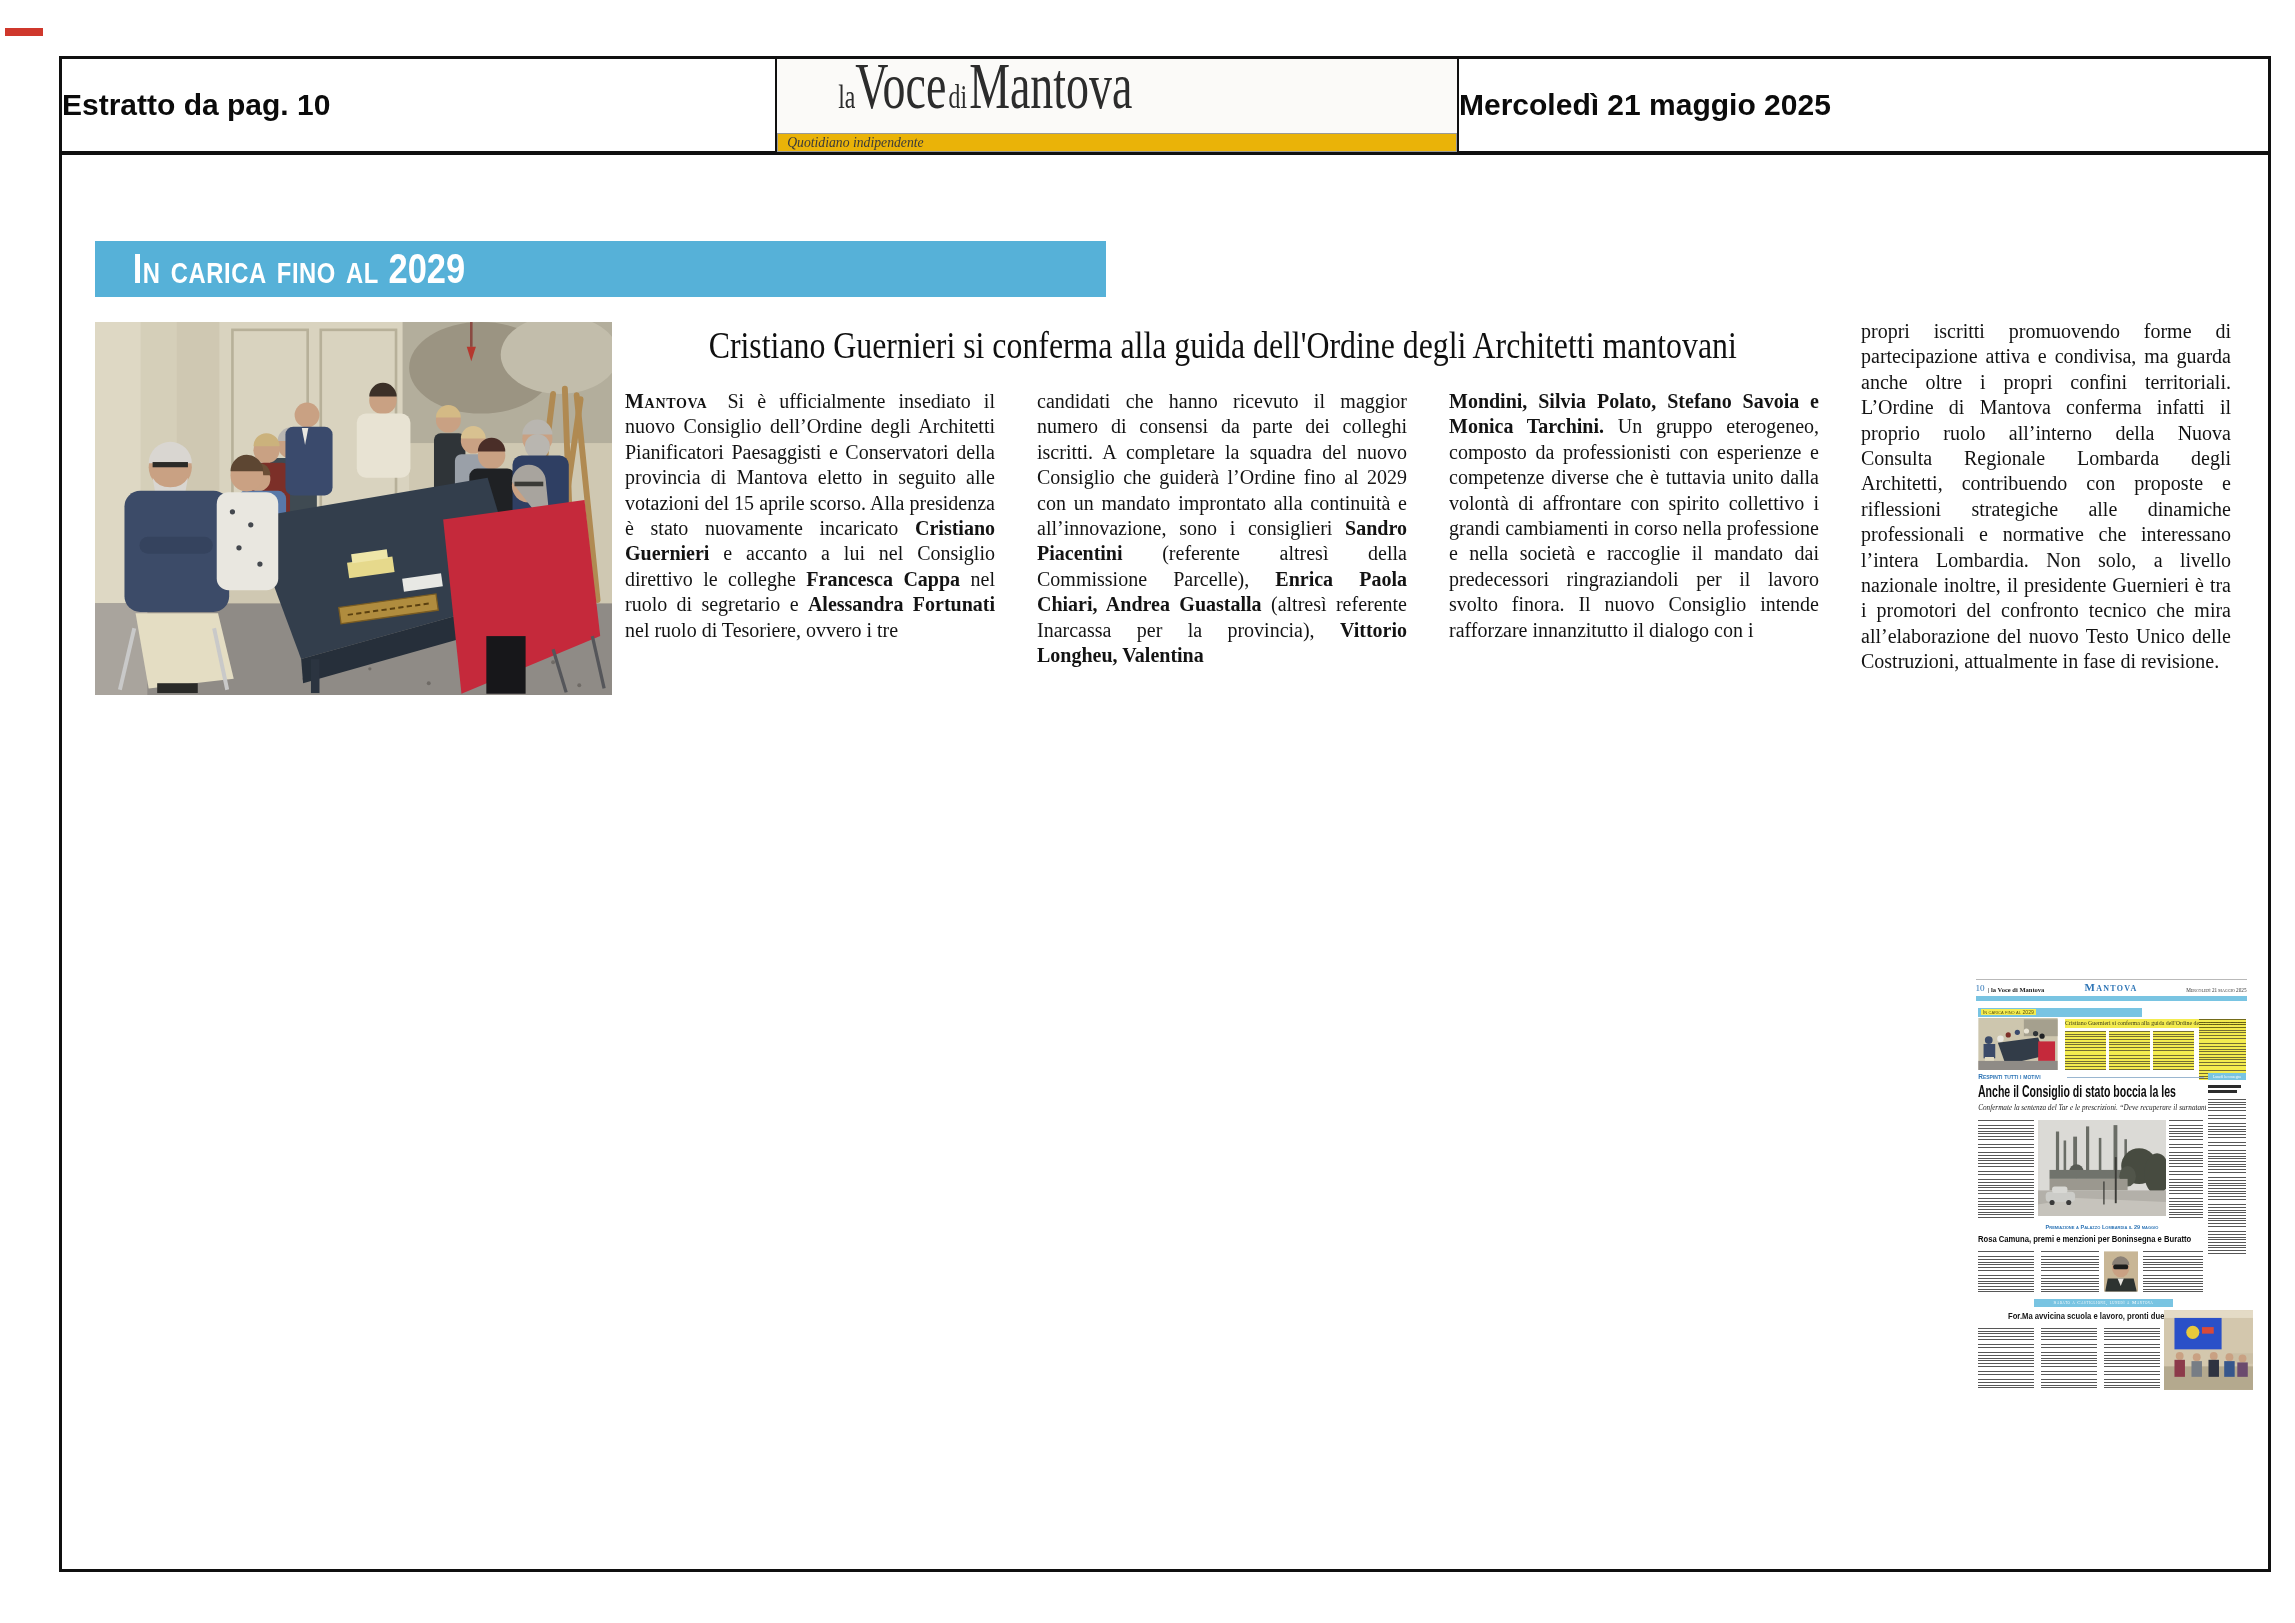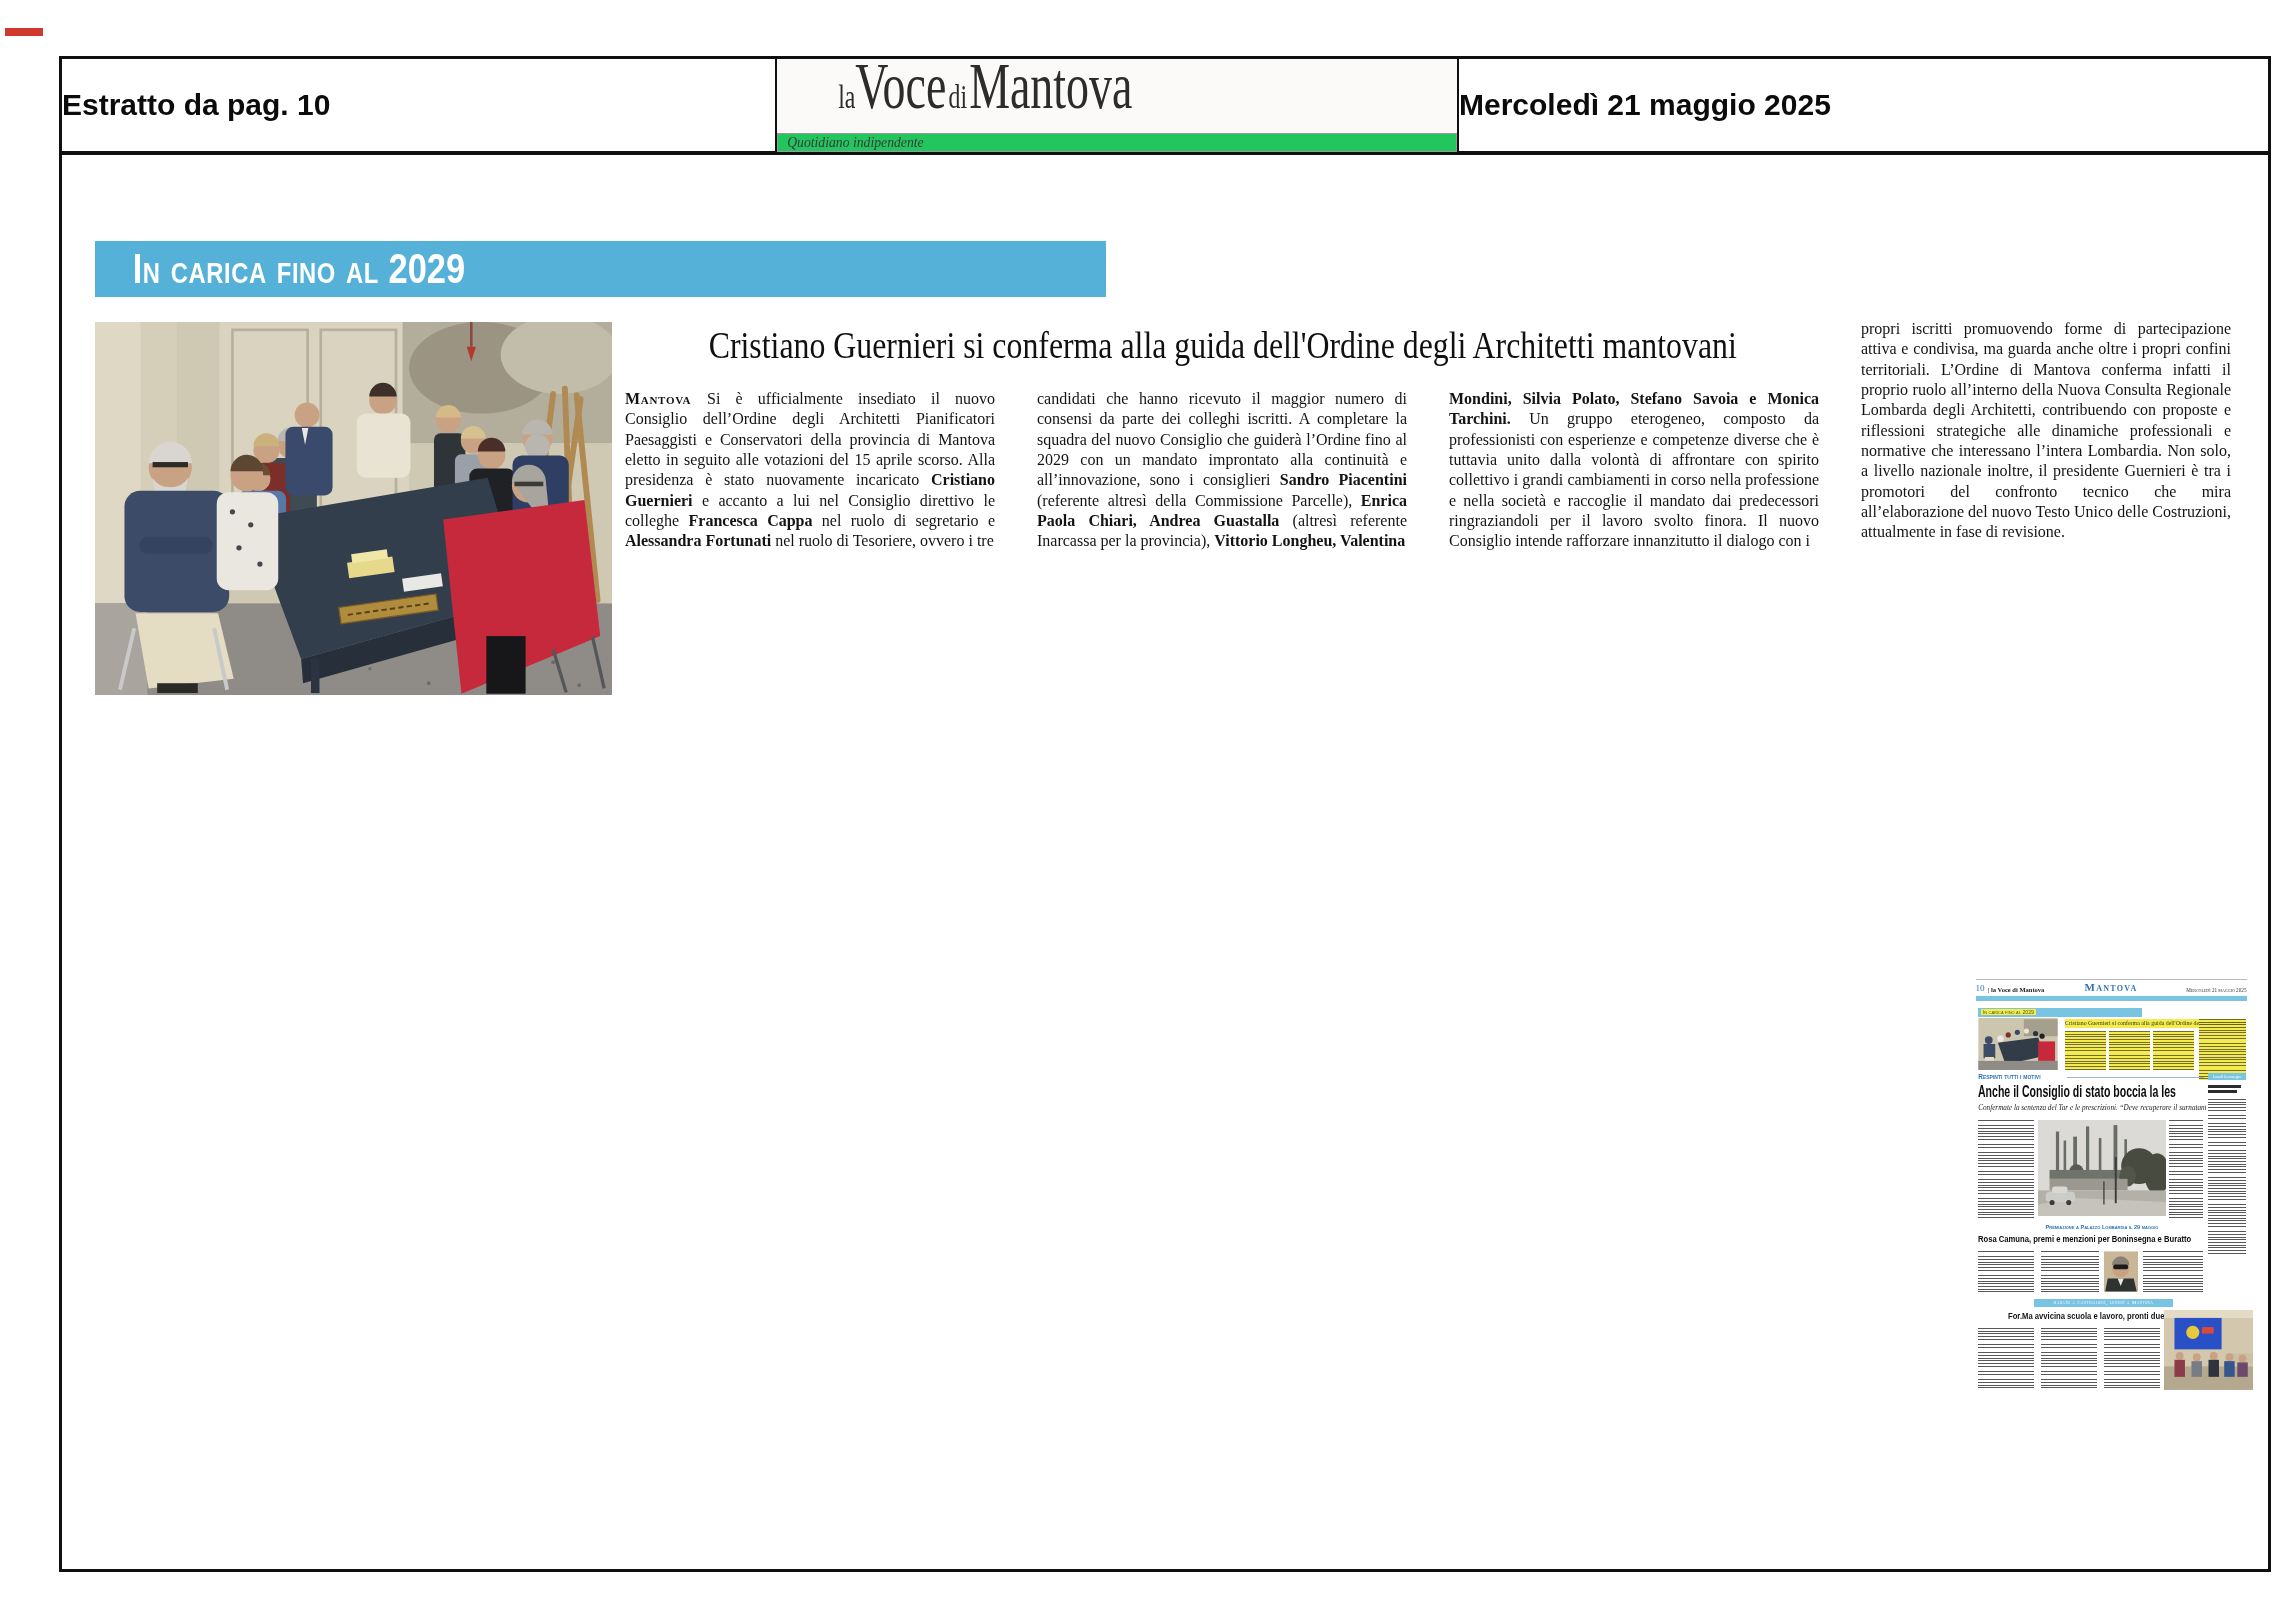--- a/index.html
+++ b/index.html
@@ -13,39 +13,39 @@
   
   .header-box{left:59px;top:56px;width:2206px;height:92px;border:3.3px solid #101010;display:flex;background:#fff;}
   .h-cell{height:100%;display:flex;justify-content:center;flex-direction:column;}
   .h-cell1{width:713px;border-right:2.6px solid #101010;}
   .h-cell2{width:680px;border-right:2.6px solid #101010;background:#fbfaf8;}
   .h-cell3{flex:1;}
   .h-bold{font-family:"Liberation Sans",sans-serif;font-weight:bold;font-size:30px;color:#0b0b0b;}
   .logo-line{font-family:"Liberation Serif",serif;color:#2c2c2c;transform:scale(.82,1.18);white-space:nowrap;line-height:1;}
   .logo-big{font-size:56px;}
   .logo-small{font-size:29px;}
-  .logo-tagline{margin-top:19px;font-size:13.7px;font-style:italic;color:#3a3a3a;background:#22c55e;
+  .logo-tagline{margin-top:19px;font-size:13.7px;font-style:italic;color:#3a3a3a;background:#eab308;
                 border:0.7px solid #9a9a96;padding:0.7px 9.2px;}
 
   
   .content-box{left:59px;top:152px;width:2206px;height:1414px;border:3.3px solid #101010;background:#fff;}
 
   
   .kicker-banner{left:95px;top:241px;width:1011px;height:56px;background:var(--c-banner,#56b1d8);
                  display:flex;align-items:center;}
   .kicker-text{font-family:"Liberation Sans",sans-serif;font-weight:bold;color:#fff;white-space:nowrap;
                transform:scaleX(.82);transform-origin:left center;padding-left:46px;font-size:42px;}
   .sc{font-variant:small-caps;letter-spacing:0.7px;}
 
   
   .headline-wrap{left:621px;top:319px;width:1204px;height:52px;display:flex;align-items:center;justify-content:center;}
   .headline{font-size:37px;white-space:nowrap;transform:scaleX(.86);transform-origin:center;color:#101010;}
 
   
-  .body-col{width:370px;font-size:16px;line-height:1.27;text-align:justify;color:#131313;}
+  .body-col{width:370px;font-size:20px;line-height:1.27;text-align:justify;color:#131313;}
   .col1{left:625px;top:389px;}
   .col2{left:1037px;top:389px;}
   .col3{left:1449px;top:389px;}
   .col4{left:1861px;top:319px;}
 
   
   .photo{left:95px;top:322px;width:517px;height:373px;background:#cfc8b2;}
 
   
   .thumb{left:1969px;top:971px;width:285px;height:428px;background:#fff;font-family:"Liberation Serif",serif;}

